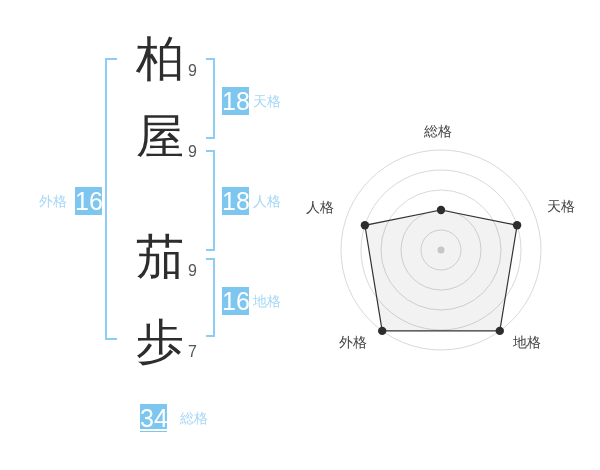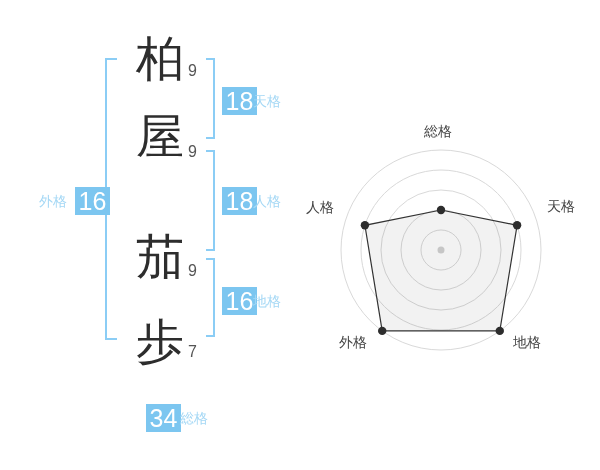--- a/index.html
+++ b/index.html
@@ -21,28 +21,28 @@
     border:2px solid #8bcdf5;border-right:none;
   }
   .bracket-right{
     left:206px;width:7px;
     border:2px solid #8bcdf5;border-left:none;
   }
   .br-ten{top:58px;height:77px;}
   .br-jin{top:150px;height:97px;}
   .br-chi{top:258px;height:75px;}
   .badge{
-    position:absolute;width:35px;height:28px;background:#7cc6f0;
+    position:absolute;width:27px;height:28px;background:#7cc6f0;
     color:#ffffff;font-size:25px;line-height:28px;text-align:center;
   }
   .b-ten{left:222px;top:87px;}
   .b-jin{left:222px;top:187px;}
   .b-chi{left:222px;top:287px;}
   .b-gai{left:75px;top:187px;}
-  .b-sou{left:146px;top:404px;}
+  .b-sou{left:140px;top:404px;text-decoration:underline;}
   .badge-label{
     position:absolute;font-size:14px;line-height:14px;color:#a5d8f5;white-space:nowrap;
   }
   .l-ten{left:253px;top:94px;}
   .l-jin{left:253px;top:194px;}
   .l-chi{left:253px;top:294px;}
   .l-gai{left:37px;top:194px;width:30px;text-align:right;}
   .l-sou{left:180px;top:411px;}
   #radar{position:absolute;left:0;top:0;width:600px;height:470px;}
 </style>

